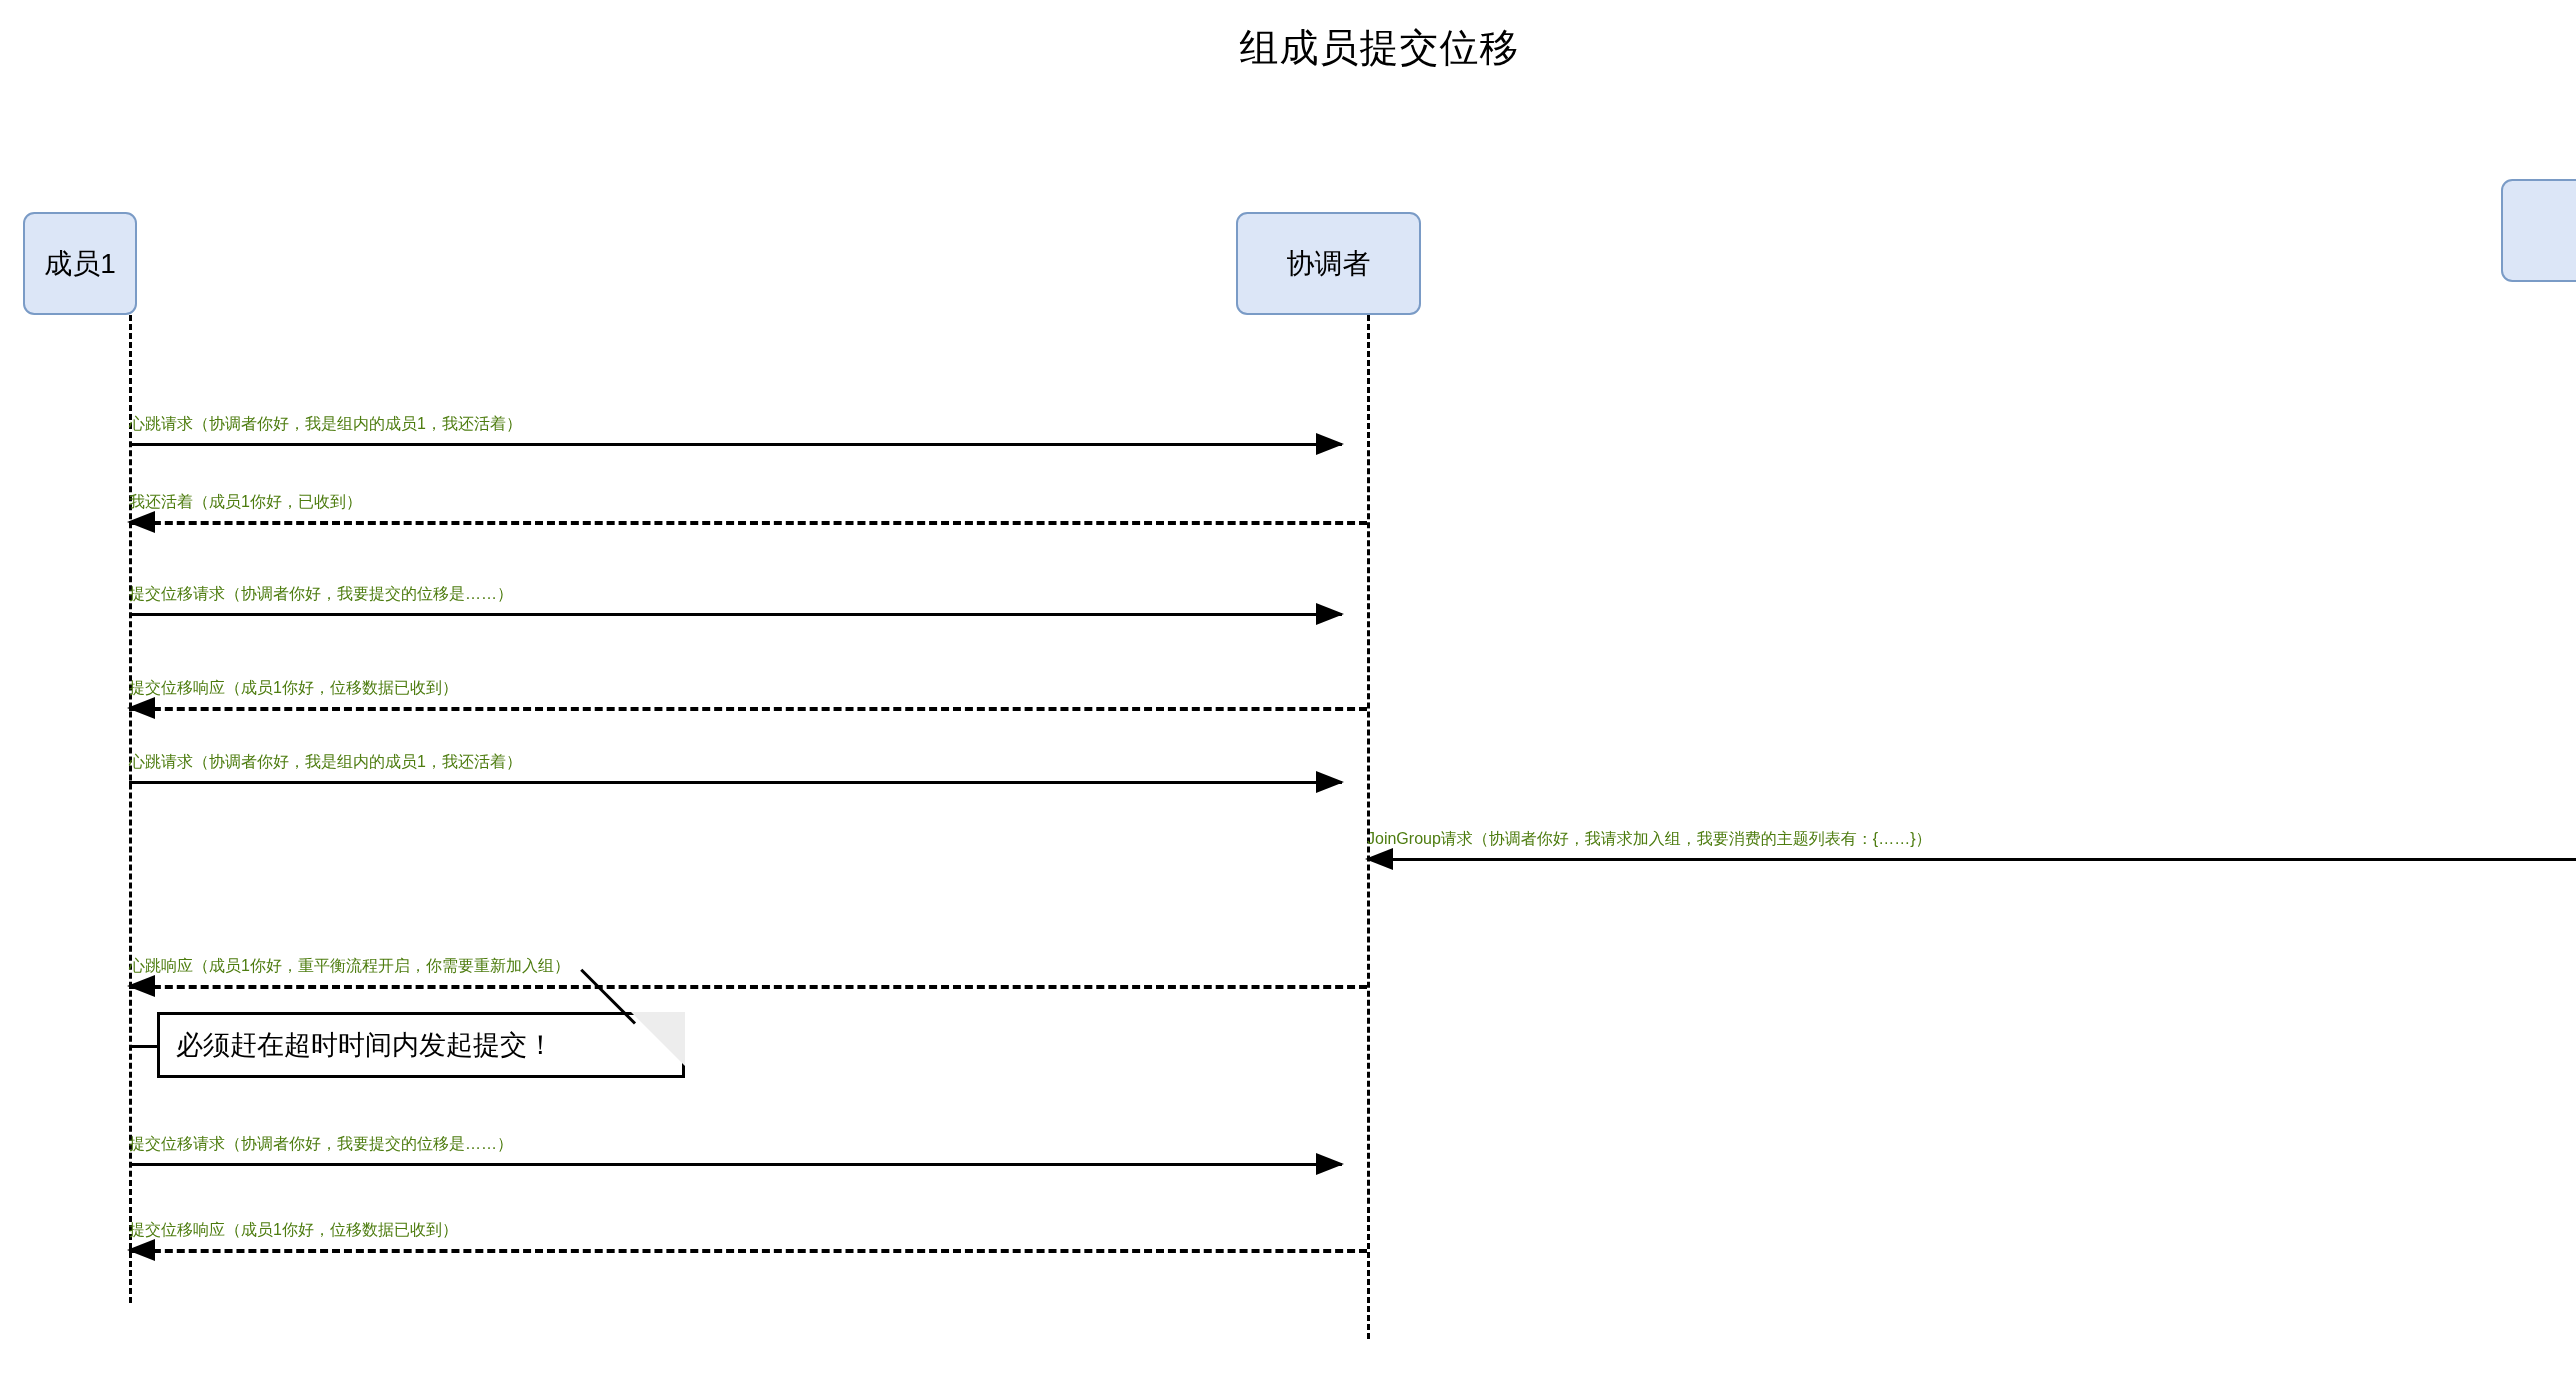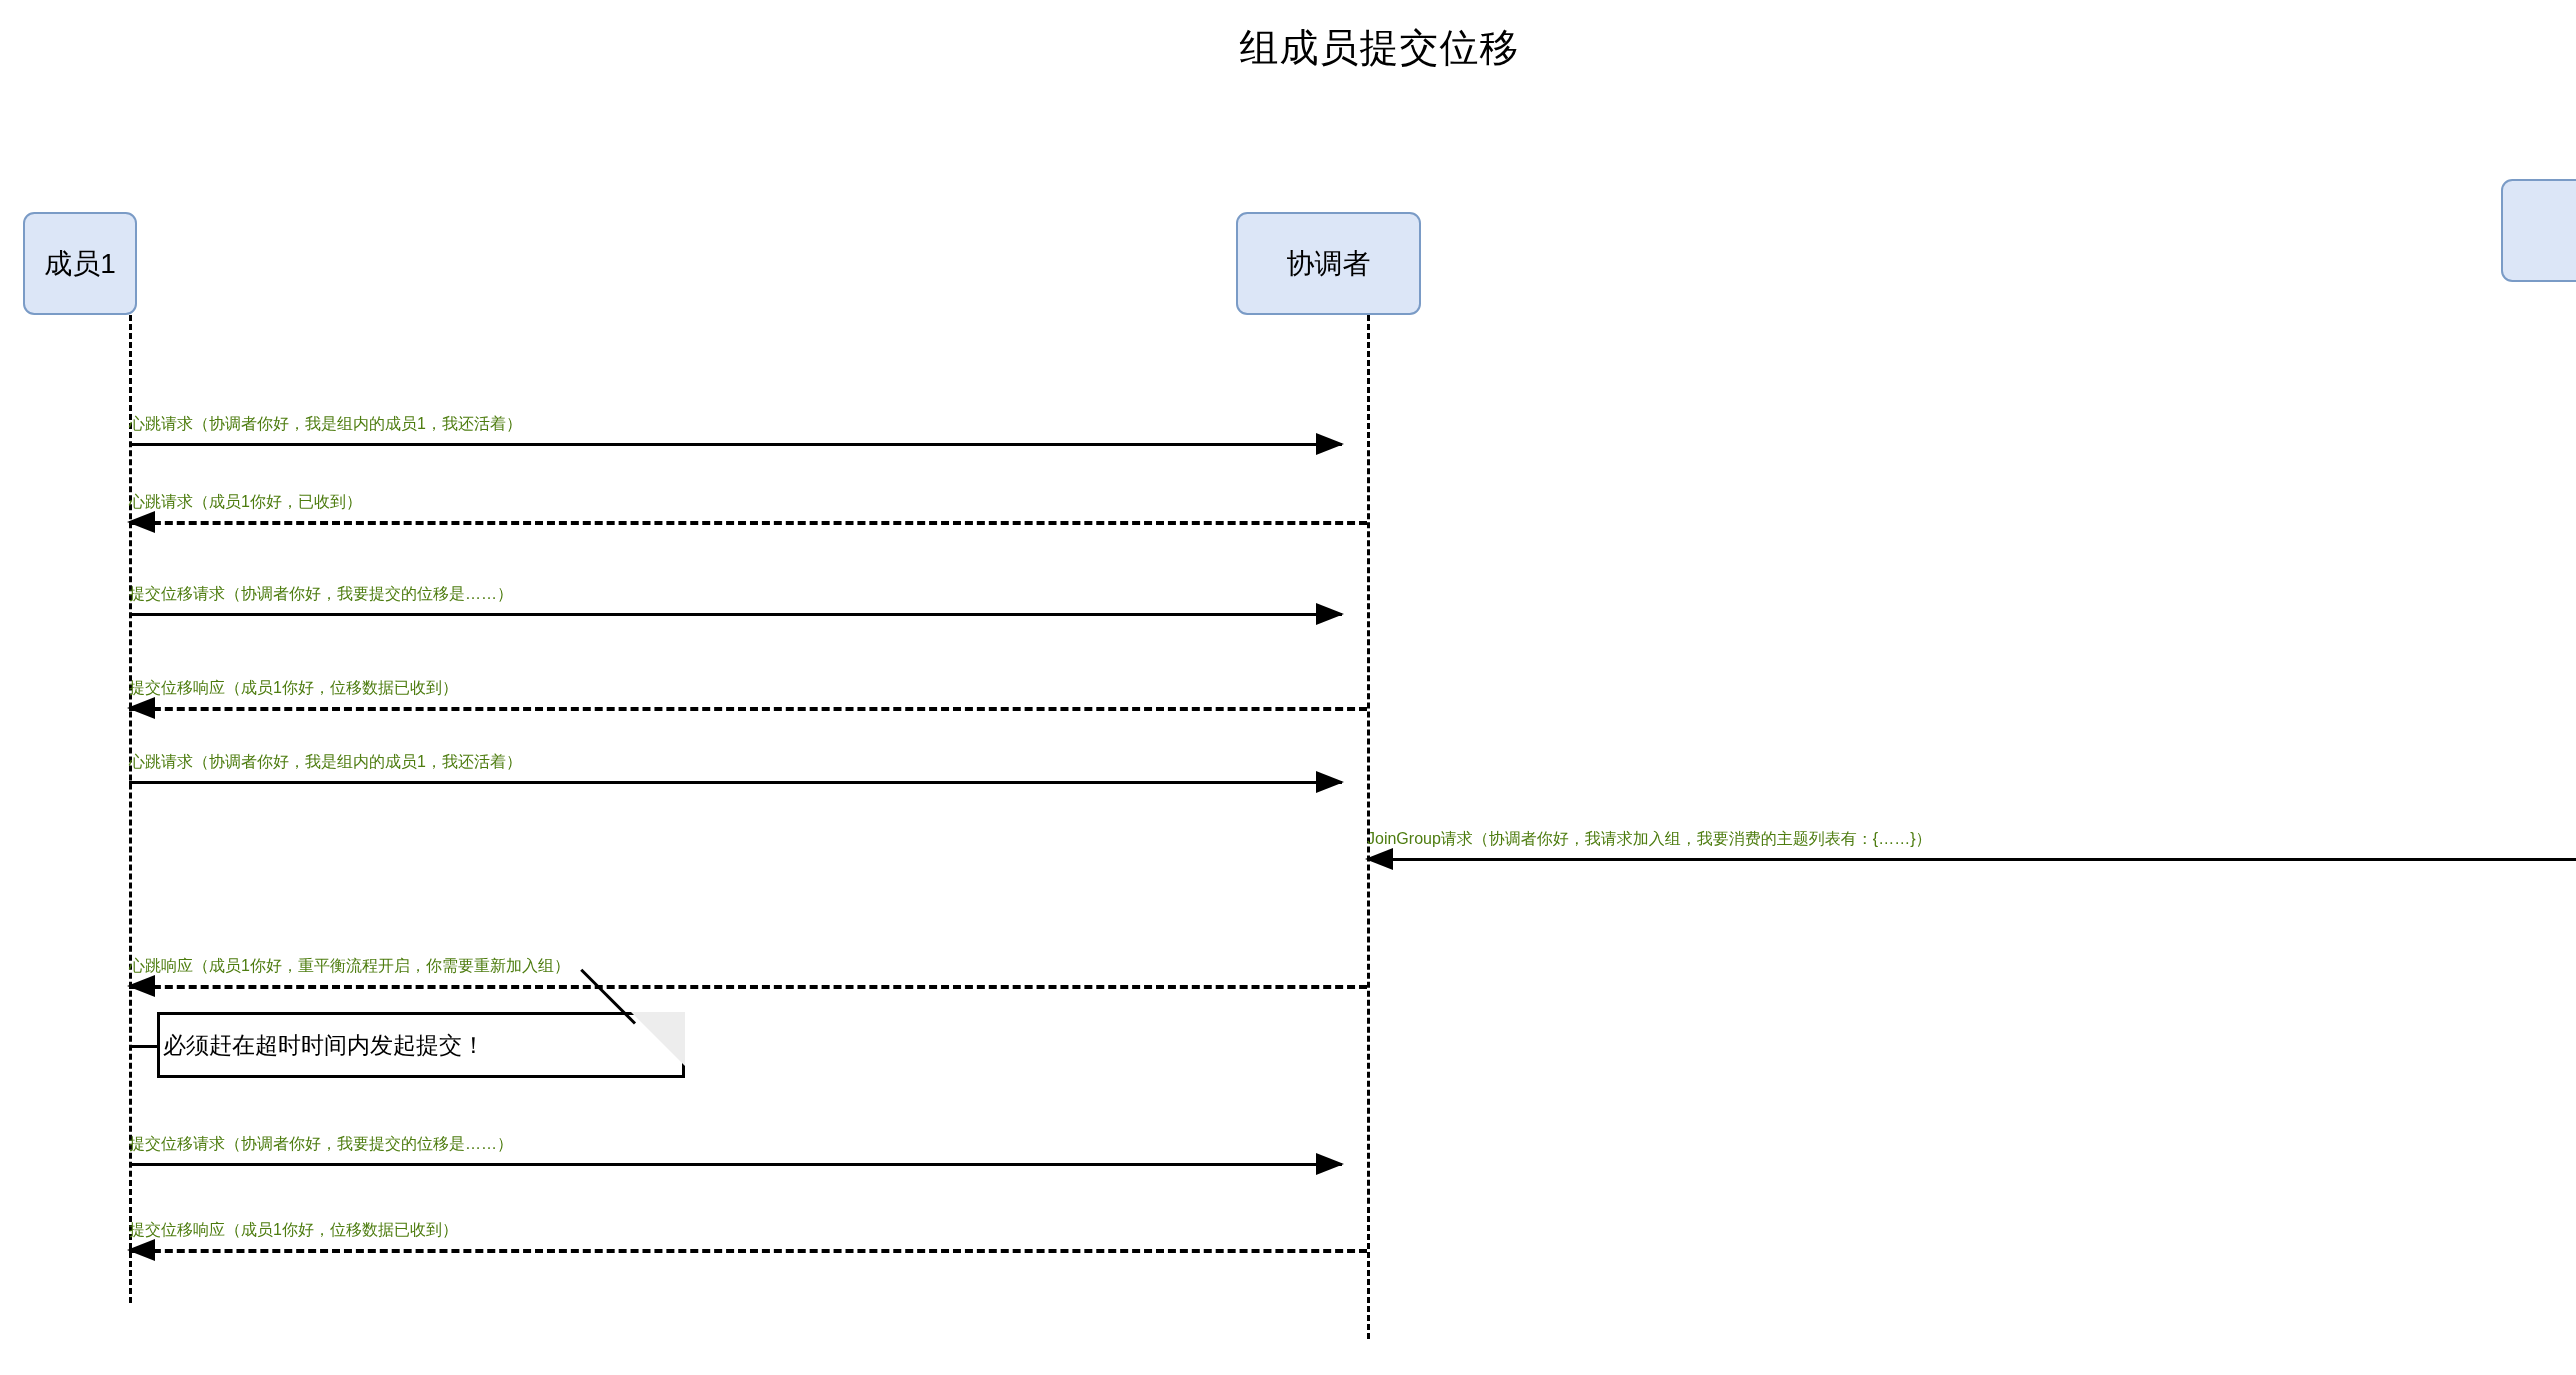--- a/index.html
+++ b/index.html
@@ -89,23 +89,23 @@
     color: #4d7c0f;
     white-space: nowrap;
   }
   .note {
     position: absolute;
     box-sizing: border-box;
     background: #ffffff;
     border: 3.1px solid #000000;
     display: flex;
     align-items: center;
-    font-size: 23px;
+    font-size: 27px;
     color: #000000;
-    padding-left: 3px;
+    padding-left: 16px;
     white-space: nowrap;
     text-align: right;
   }
   .note-fold {
     position: absolute;
     right: -3.1px;
     top: -3.1px;
     width: 0;
     height: 0;
     border-left: 54px solid transparent;
@@ -149,21 +149,21 @@
     </div>
   <div id="messages-layer">
       <div class="msg solid to-right" style="left: 129px; top: 443px; width: 1213px;">
         <div class="line"></div>
         <div class="head"></div>
         <div class="msg-label">心跳请求（协调者你好，我是组内的成员1，我还活着）</div>
       </div>
       <div class="msg dashed to-left" style="left: 129px; top: 521px; width: 1238px;">
         <div class="line"></div>
         <div class="head"></div>
-        <div class="msg-label">心跳请求（成员1你好，已收到）</div>
+        <div class="msg-label">我还活着（成员1你好，已收到）</div>
       </div>
       <div class="msg solid to-right" style="left: 129px; top: 613px; width: 1213px;">
         <div class="line"></div>
         <div class="head"></div>
         <div class="msg-label">提交位移请求（协调者你好，我要提交的位移是……）</div>
       </div>
       <div class="msg dashed to-left" style="left: 129px; top: 707px; width: 1238px;">
         <div class="line"></div>
         <div class="head"></div>
         <div class="msg-label">提交位移响应（成员1你好，位移数据已收到）</div>

